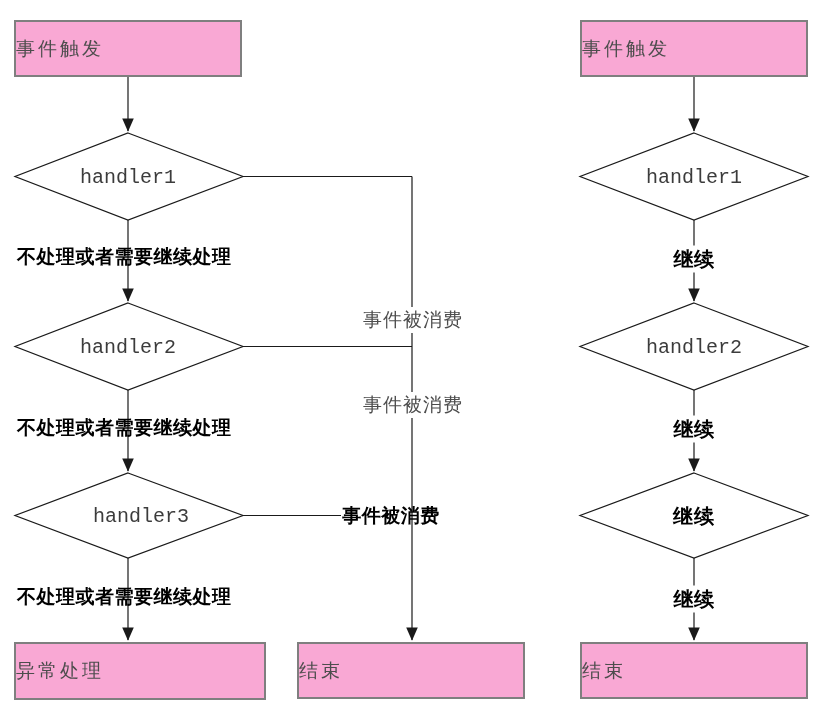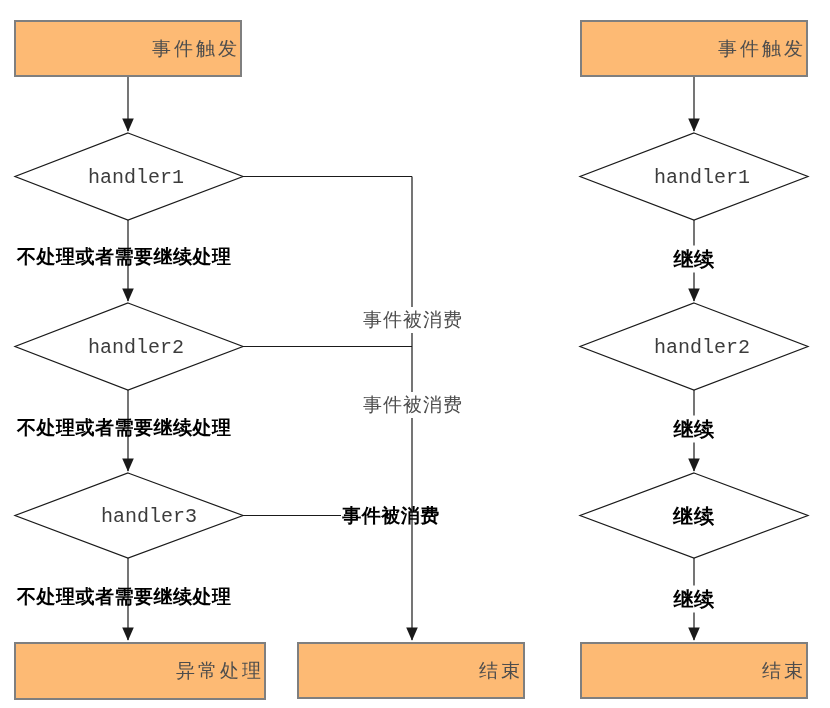--- a/index.html
+++ b/index.html
@@ -21,39 +21,38 @@
   }
   svg.layer { position: absolute; left: 0; top: 0; }
   .conn { stroke: var(--line); stroke-width: 1.2; fill: none; }
   .diamond { stroke: var(--line); stroke-width: 1.2; fill: #ffffff; }
   .arrowhead { fill: var(--line); stroke: none; }
 
   .box {
     position: absolute;
     box-sizing: border-box;
     border: 2px solid var(--box-border);
-    background: #fdba74;
+    background: #f9a8d4;
     display: flex;
     align-items: center;
-    justify-content: flex-end;
+    justify-content: flex-start;
     font-size: 19px;
     letter-spacing: 3px;
     color: var(--text);
   }
   .dtext {
     position: absolute;
     transform: translate(-50%, -50%);
     white-space: nowrap;
     color: var(--text);
   }
   .handler-text {
     font-family: "Liberation Mono", "DejaVu Sans Mono", monospace;
     font-size: 20px;
     color: #3c3c3c;
-    margin-left: 8px;
   }
   .cont-diamond-text {
     font-size: 20px;
     font-weight: bold;
     letter-spacing: 1px;
     color: var(--bold-text);
   }
   .flabel {
     position: absolute;
     white-space: nowrap;

